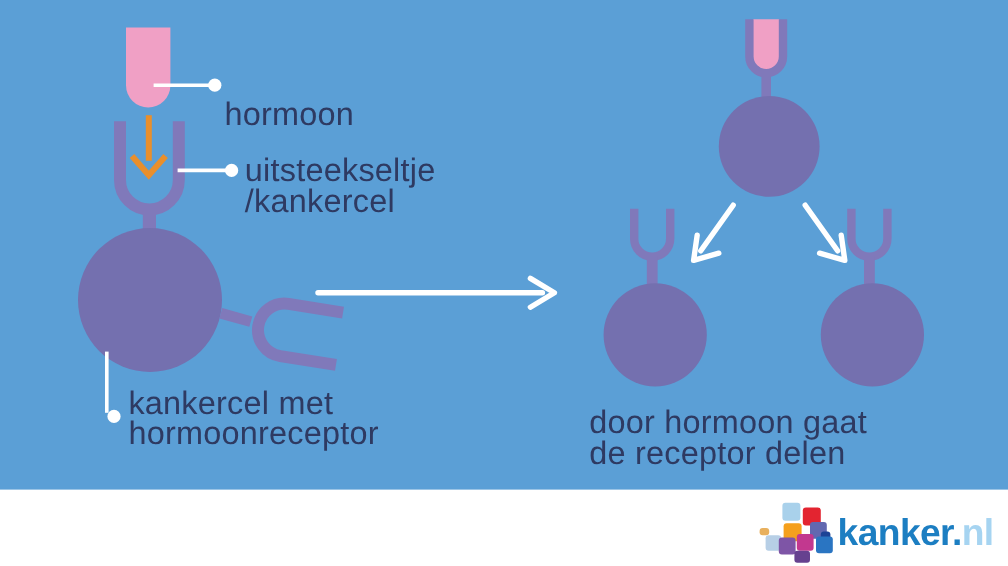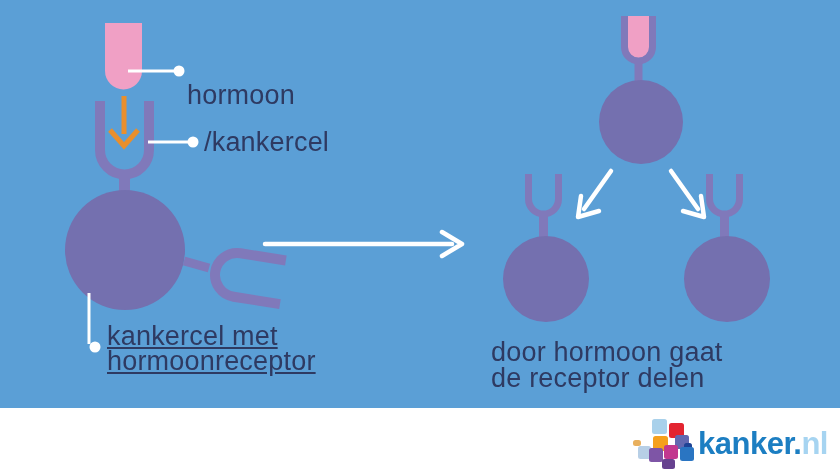--- a/index.html
+++ b/index.html
@@ -13,21 +13,21 @@
     background:var(--background);
     font-family:"Liberation Sans",sans-serif;
   }
   .illustration{position:absolute;left:0;top:0;}
   .label{
     position:absolute;color:var(--label-text);
     font-size:27px;line-height:26px;letter-spacing:.2px;white-space:nowrap;
   }
   .label-hormoon{left:187px;top:57px;line-height:28px;margin-top:24px;}
   .label-receptor{left:204px;top:129px;}
-  .label-cancercell{left:107px;top:324px;line-height:25px;text-decoration:underline;}
+  .label-cancercell{left:107px;top:324px;line-height:25px;}
   .label-division{left:491px;top:339px;width:300px;text-align:left;white-space:nowrap;}
   .footer{
     position:absolute;left:0;top:408px;width:840px;height:64px;
     background:var(--footer);
   }
   .logo{position:absolute;left:0;top:0;width:840px;height:64px;}
   .logo-mosaic{position:absolute;left:632px;top:9px;width:70px;height:55px;}
   .mosaic-sq{position:absolute;border-radius:2.5px;}
   .logo-text{
     position:absolute;left:698px;top:20px;
@@ -108,20 +108,21 @@
     <g stroke="var(--receptor)" fill="none">
       <path d="M709.5,174 V199 A15,15 0 0 0 739.5,199 V174" stroke-width="7"></path>
       <line x1="724.5" y1="214" x2="724.5" y2="238" stroke-width="9"></line>
     </g>
     <circle cx="727" cy="279" r="43" fill="var(--cell)"></circle>
   </svg>
 
   <div class="label label-hormoon">hormoon</div>
 
   <div class="label label-receptor">
+    <div>uitsteekseltje</div>
     <div>/kankercel</div>
   </div>
 
   <div class="label label-cancercell">
     <div>kankercel met</div>
     <div>hormoonreceptor</div>
   </div>
 
   <div class="label label-division">
     <div>door hormoon gaat</div>

